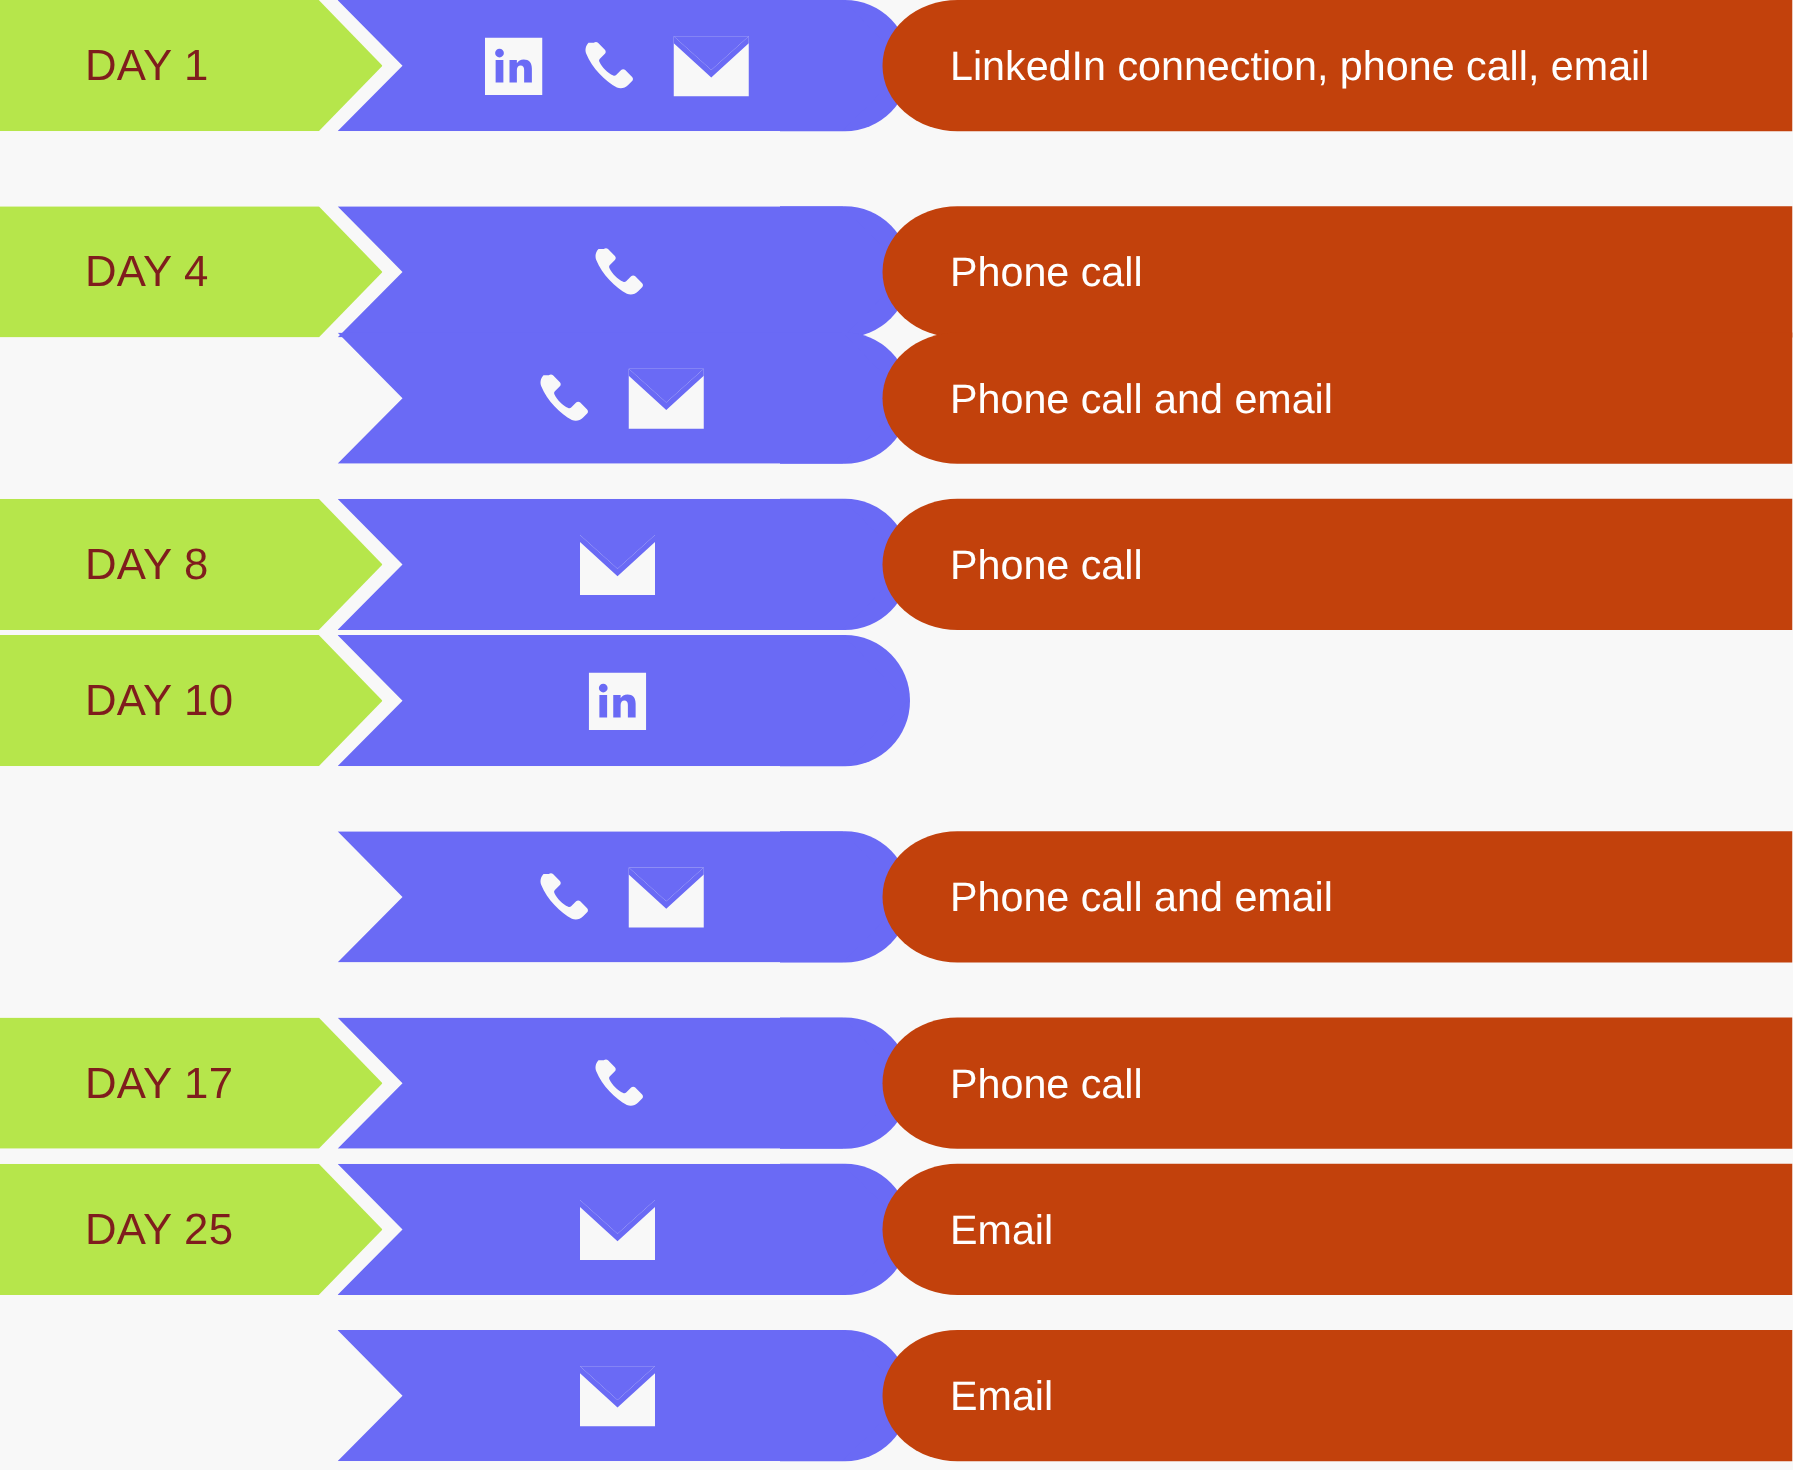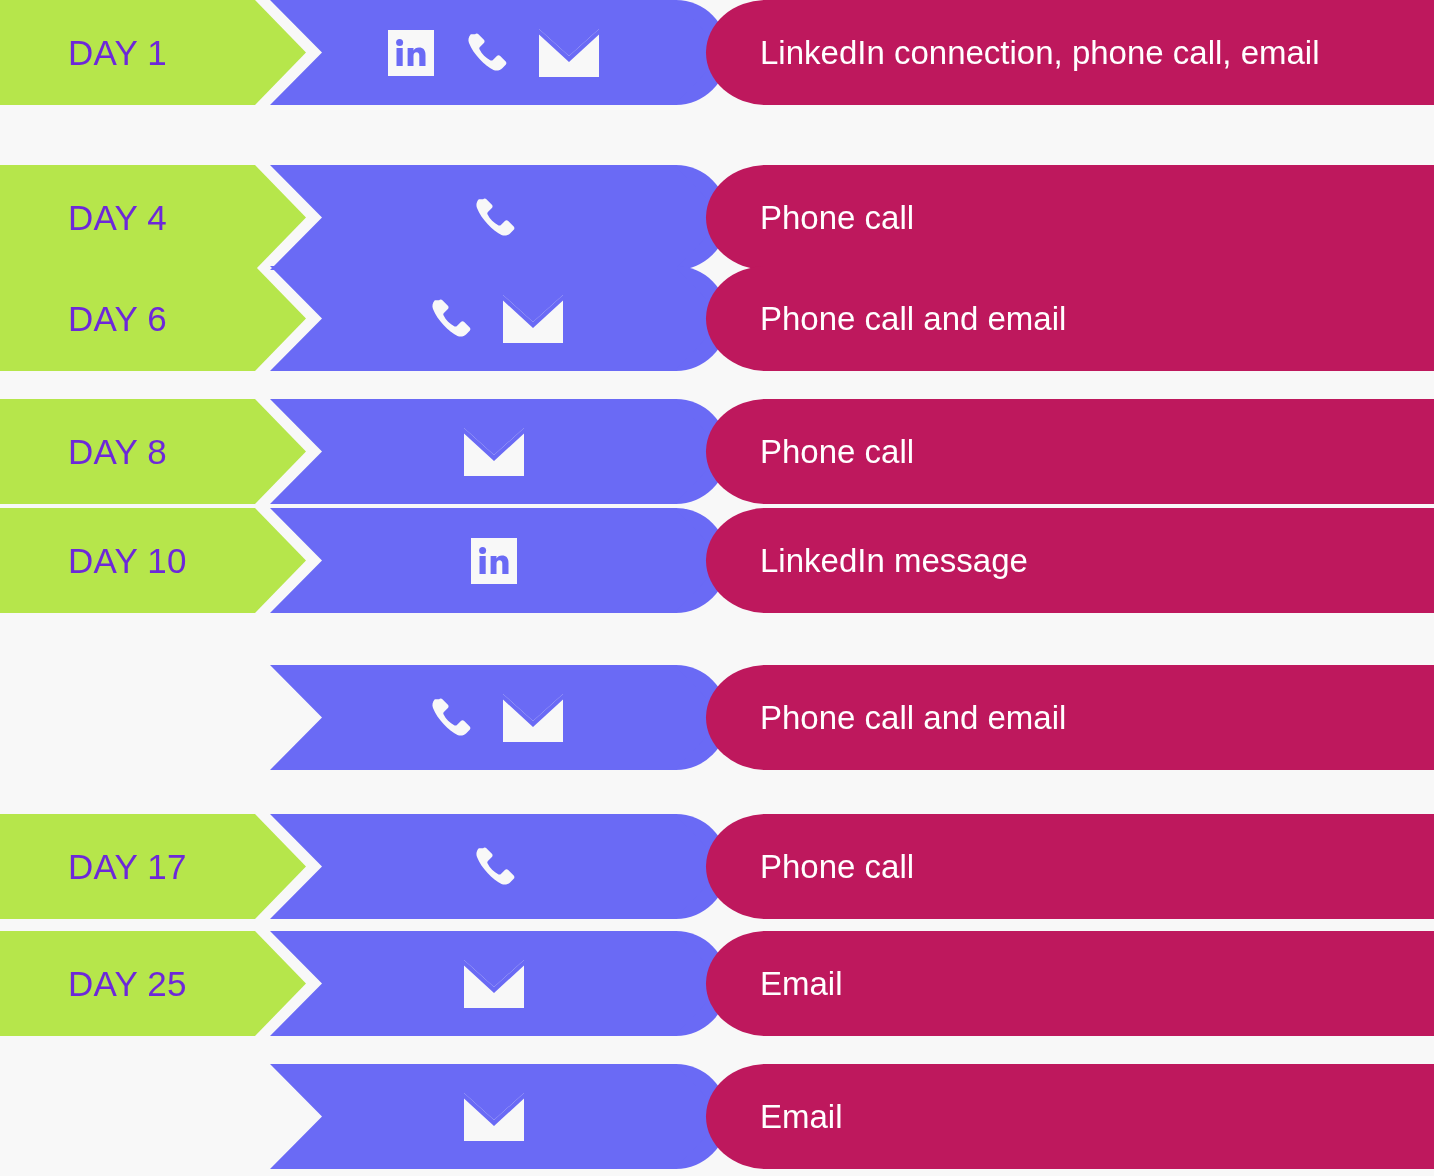--- a/index.html
+++ b/index.html
@@ -41,21 +41,21 @@
     -webkit-clip-path: polygon(0 0, 255px 0, 306px 52.5px, 255px 105px, 0 105px);
     clip-path: polygon(0 0, 255px 0, 306px 52.5px, 255px 105px, 0 105px);
     display: flex;
     align-items: center;
   }
   .day-label {
     padding-left: 68px;
     font-size: 35px;
     font-weight: 400;
     letter-spacing: 0.2px;
-    color: #6d28d9;
+    color: #7f1d1d;
     white-space: nowrap;
     line-height: 1;
   }
 
   
   .icon-seg {
     position: absolute;
     left: 270px;
     top: 0;
     width: 456px;
@@ -89,21 +89,21 @@
     z-index: 3;
   }
 
   
   .desc-seg {
     position: absolute;
     left: 706px;
     top: 0;
     width: 728px;
     height: 105px;
-    background: #be185d;
+    background: #c2410c;
     border-radius: 60px 0 0 60px / 52.5px 0 0 52.5px;
     display: flex;
     align-items: center;
   }
   .desc-label {
     padding-left: 54px;
     padding-right: 24px;
     font-size: 33px;
     font-weight: 400;
     color: #ffffff;
@@ -171,23 +171,20 @@
               <path fill="#f8f8f8" d="M15.1 7.2c0.9-0.9 2.4-0.9 3.3 0l5.5 5.5c0.9 0.9 0.9 2.4 0 3.3l-4.0 4.0c-0.6 0.6-0.8 1.5-0.4 2.3 2.3 4.8 6.3 8.8 11.1 11.1 0.8 0.4 1.7 0.2 2.3-0.4l4.0-4.0c0.9-0.9 2.4-0.9 3.3 0l5.5 5.5c0.9 0.9 0.9 2.4 0 3.3l-3.4 3.4c-2.3 2.3-5.8 3.0-8.8 1.7C24.6 38.5 13.5 27.4 9.0 16.0c-1.2-3.0-0.5-6.5 1.8-8.8z"></path>
             </svg>
           </span>
         </div>
       </div>
       <div class="desc-seg">
         <div class="desc-label">Phone call</div>
       </div>
     </div>
     <div class="row" style="top: 266px;">
-      <div class="day-seg">
-        <div class="day-label">DAY 6</div>
-      </div>
       <div class="icon-seg">
         <div class="bulge"></div>
         <div class="shape"></div>
         <div class="icons">
           <span style="display: flex;">
             <svg class="icon phone" viewBox="0 0 52 52" xmlns="http://www.w3.org/2000/svg">
               <path fill="#f8f8f8" d="M15.1 7.2c0.9-0.9 2.4-0.9 3.3 0l5.5 5.5c0.9 0.9 0.9 2.4 0 3.3l-4.0 4.0c-0.6 0.6-0.8 1.5-0.4 2.3 2.3 4.8 6.3 8.8 11.1 11.1 0.8 0.4 1.7 0.2 2.3-0.4l4.0-4.0c0.9-0.9 2.4-0.9 3.3 0l5.5 5.5c0.9 0.9 0.9 2.4 0 3.3l-3.4 3.4c-2.3 2.3-5.8 3.0-8.8 1.7C24.6 38.5 13.5 27.4 9.0 16.0c-1.2-3.0-0.5-6.5 1.8-8.8z"></path>
             </svg>
           </span>
           <span style="display: flex;">
@@ -235,23 +232,20 @@
           <span style="display: flex;">
             <svg class="icon linkedin" viewBox="0 0 46 46" xmlns="http://www.w3.org/2000/svg">
               <rect x="0" y="0" width="46" height="46" fill="#f8f8f8"></rect>
               <rect x="8.5" y="18" width="6.2" height="18" fill="#6a6af5"></rect>
               <circle cx="11.6" cy="12.4" r="3.5" fill="#6a6af5"></circle>
               <path d="M19.6 18h5.9v2.6c1.0-1.8 2.9-3.0 5.5-3.0 4.2 0 6.5 2.5 6.5 7.3V36h-6.2V25.9c0-2.3-0.9-3.6-2.8-3.6-2.0 0-3.0 1.4-3.0 3.6V36h-5.9z" fill="#6a6af5"></path>
             </svg>
           </span>
         </div>
       </div>
-      <div class="desc-seg">
-        <div class="desc-label">LinkedIn message</div>
-      </div>
     </div>
     <div class="row" style="top: 665px;">
       <div class="icon-seg">
         <div class="bulge"></div>
         <div class="shape"></div>
         <div class="icons">
           <span style="display: flex;">
             <svg class="icon phone" viewBox="0 0 52 52" xmlns="http://www.w3.org/2000/svg">
               <path fill="#f8f8f8" d="M15.1 7.2c0.9-0.9 2.4-0.9 3.3 0l5.5 5.5c0.9 0.9 0.9 2.4 0 3.3l-4.0 4.0c-0.6 0.6-0.8 1.5-0.4 2.3 2.3 4.8 6.3 8.8 11.1 11.1 0.8 0.4 1.7 0.2 2.3-0.4l4.0-4.0c0.9-0.9 2.4-0.9 3.3 0l5.5 5.5c0.9 0.9 0.9 2.4 0 3.3l-3.4 3.4c-2.3 2.3-5.8 3.0-8.8 1.7C24.6 38.5 13.5 27.4 9.0 16.0c-1.2-3.0-0.5-6.5 1.8-8.8z"></path>
             </svg>

